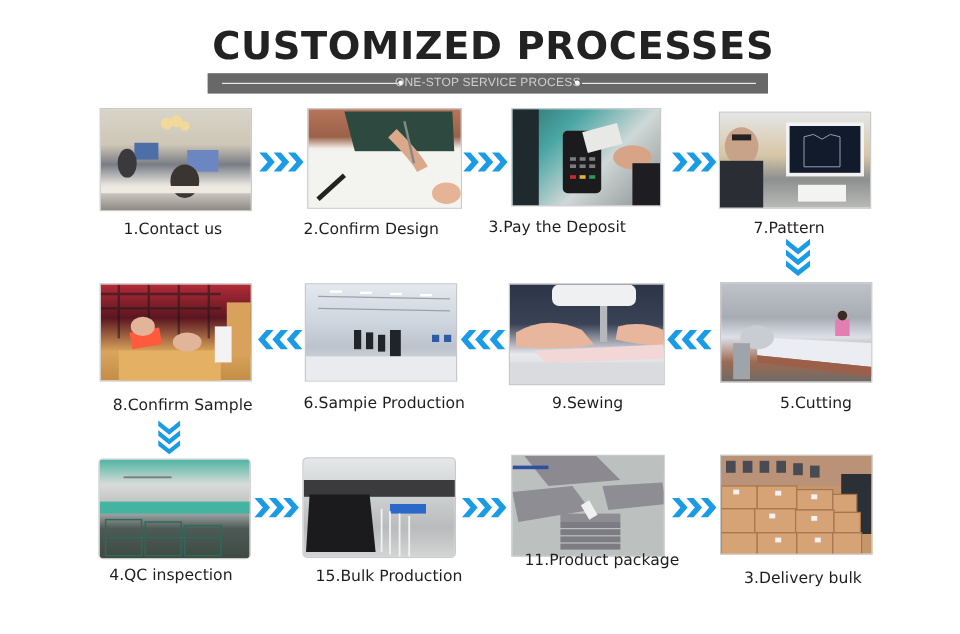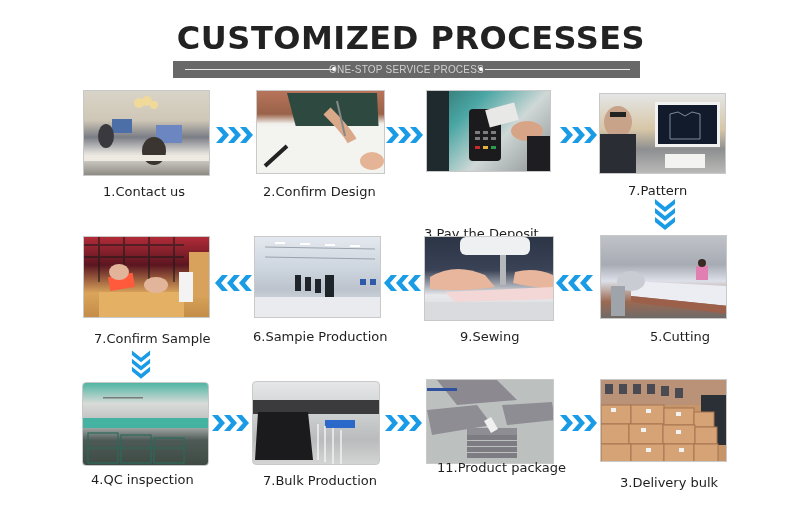--- a/index.html
+++ b/index.html
@@ -57,21 +57,21 @@
   <div class="photo" style="left:256px;top:90px;width:129px;height:84px;background:linear-gradient(180deg,#b7745a 0%,#9a6249 28%,#f1f0ec 40%,#ececea 100%);">
     <svg width="129" height="84" viewBox="0 0 129 84">
       <polygon points="30,2 120,2 122,45 40,40" fill="#2e4a40"></polygon>
       <rect x="0" y="35" width="129" height="49" fill="#f3f3f0"></rect>
       <path d="M70 20 Q90 40 95 50" stroke="#d9a98a" stroke-width="10" fill="none"></path>
       <line x1="80" y1="10" x2="88" y2="45" stroke="#888" stroke-width="2"></line>
       <line x1="8" y1="75" x2="30" y2="55" stroke="#222" stroke-width="4"></line>
       <ellipse cx="115" cy="70" rx="12" ry="9" fill="#e5b496"></ellipse>
     </svg>
   </div>
-  <div class="label" style="left:263px;top:184px;">2.Confirm Design</div>
+  <div class="label" style="left:253px;top:184px;">2.Confirm Design</div>
 </div>
 
 <div class="arrow" style="left:386px;top:125px;">
   <svg width="40" height="20" viewBox="0 0 40 20">
       <g fill="#1a9be6">
         <polygon points="0,2 6,2 13,10 6,18 0,18 7,10"></polygon>
         <polygon points="12,2 18,2 25,10 18,18 12,18 19,10"></polygon>
         <polygon points="24,2 30,2 37,10 30,18 24,18 31,10"></polygon>
       </g>
     </svg>
@@ -91,21 +91,21 @@
           <rect x="64" y="46" width="5" height="3"></rect>
         </g>
       <rect x="48" y="55" width="5" height="3" fill="#c82b2b"></rect>
         <rect x="56" y="55" width="5" height="3" fill="#e3b23c"></rect>
         <rect x="64" y="55" width="5" height="3" fill="#2c9a4e"></rect>
       <rect x="60" y="15" width="30" height="18" fill="#e8e8e6" transform="rotate(-15 75 24)"></rect>
       <ellipse cx="100" cy="40" rx="16" ry="10" fill="#d8a488"></ellipse>
       <rect x="100" y="45" width="25" height="37" fill="#1e1e22"></rect>
     </svg>
   </div>
-  <div class="label" style="left:424px;top:182px;margin-top:44px;">3.Pay the Deposit</div>
+  <div class="label" style="left:407px;top:182px;">3.Pay the Deposit</div>
 </div>
 
 <div class="arrow" style="left:560px;top:125px;">
   <svg width="40" height="20" viewBox="0 0 40 20">
       <g fill="#1a9be6">
         <polygon points="0,2 6,2 13,10 6,18 0,18 7,10"></polygon>
         <polygon points="12,2 18,2 25,10 18,18 12,18 19,10"></polygon>
         <polygon points="24,2 30,2 37,10 30,18 24,18 31,10"></polygon>
       </g>
     </svg>
@@ -235,21 +235,21 @@
           <line x1="90" y1="0" x2="90" y2="45"></line>
         </g>
       <rect x="105" y="15" width="22" height="45" fill="#d8a25c"></rect>
       <rect x="15" y="55" width="85" height="27" fill="#e4b064"></rect>
       <rect x="25" y="38" width="25" height="14" fill="#ff5a3c" transform="rotate(-10 37 45)"></rect>
       <ellipse cx="35" cy="35" rx="10" ry="8" fill="#e2b59a"></ellipse>
       <ellipse cx="72" cy="48" rx="12" ry="8" fill="#e2b59a"></ellipse>
       <rect x="95" y="35" width="14" height="30" fill="#f3f3f3"></rect>
     </svg>
   </div>
-  <div class="label" style="left:94px;top:331px;">7.Confirm Sample</div>
+  <div class="label" style="left:94px;top:331px;">8.Confirm Sample</div>
 </div>
 
 <div class="arrow" style="left:131px;top:350px;">
   <svg width="20" height="30" viewBox="0 0 22 32">
       <g fill="#1a9be6">
         <polygon points="1,0 1,5 11,13 21,5 21,0 11,8"></polygon>
         <polygon points="1,9 1,14 11,22 21,14 21,9 11,17"></polygon>
         <polygon points="1,18 1,23 11,31 21,23 21,18 11,26"></polygon>
       </g>
     </svg>
@@ -288,21 +288,21 @@
       <polygon points="5,30 55,30 60,78 2,78" fill="#1b1b1d"></polygon>
       <rect x="72" y="38" width="30" height="8" fill="#2a69c9"></rect>
       <g stroke="#f2f2f2" stroke-width="1.5">
           <line x1="65" y1="42" x2="65" y2="78"></line>
           <line x1="72" y1="44" x2="72" y2="80"></line>
           <line x1="80" y1="46" x2="80" y2="82"></line>
           <line x1="88" y1="48" x2="88" y2="82"></line>
         </g>
     </svg>
   </div>
-  <div class="label" style="left:263px;top:473px;">7.Bulk Production</div>
+  <div class="label" style="left:263px;top:473px;">15.Bulk Production</div>
 </div>
 
 <div class="arrow" style="left:385px;top:413px;">
   <svg width="40" height="20" viewBox="0 0 40 20">
       <g fill="#1a9be6">
         <polygon points="0,2 6,2 13,10 6,18 0,18 7,10"></polygon>
         <polygon points="12,2 18,2 25,10 18,18 12,18 19,10"></polygon>
         <polygon points="24,2 30,2 37,10 30,18 24,18 31,10"></polygon>
       </g>
     </svg>

